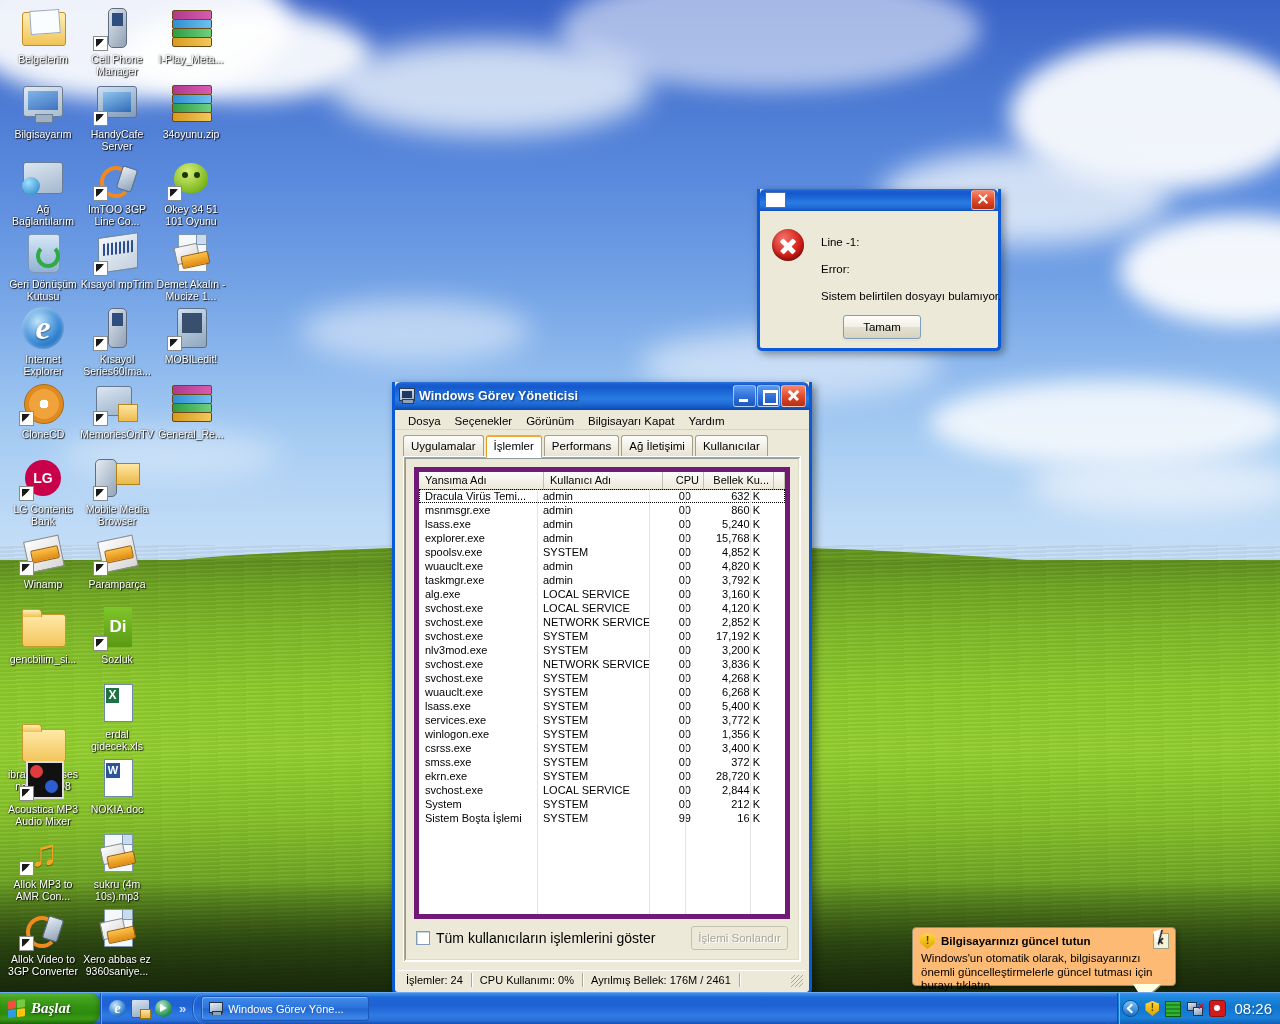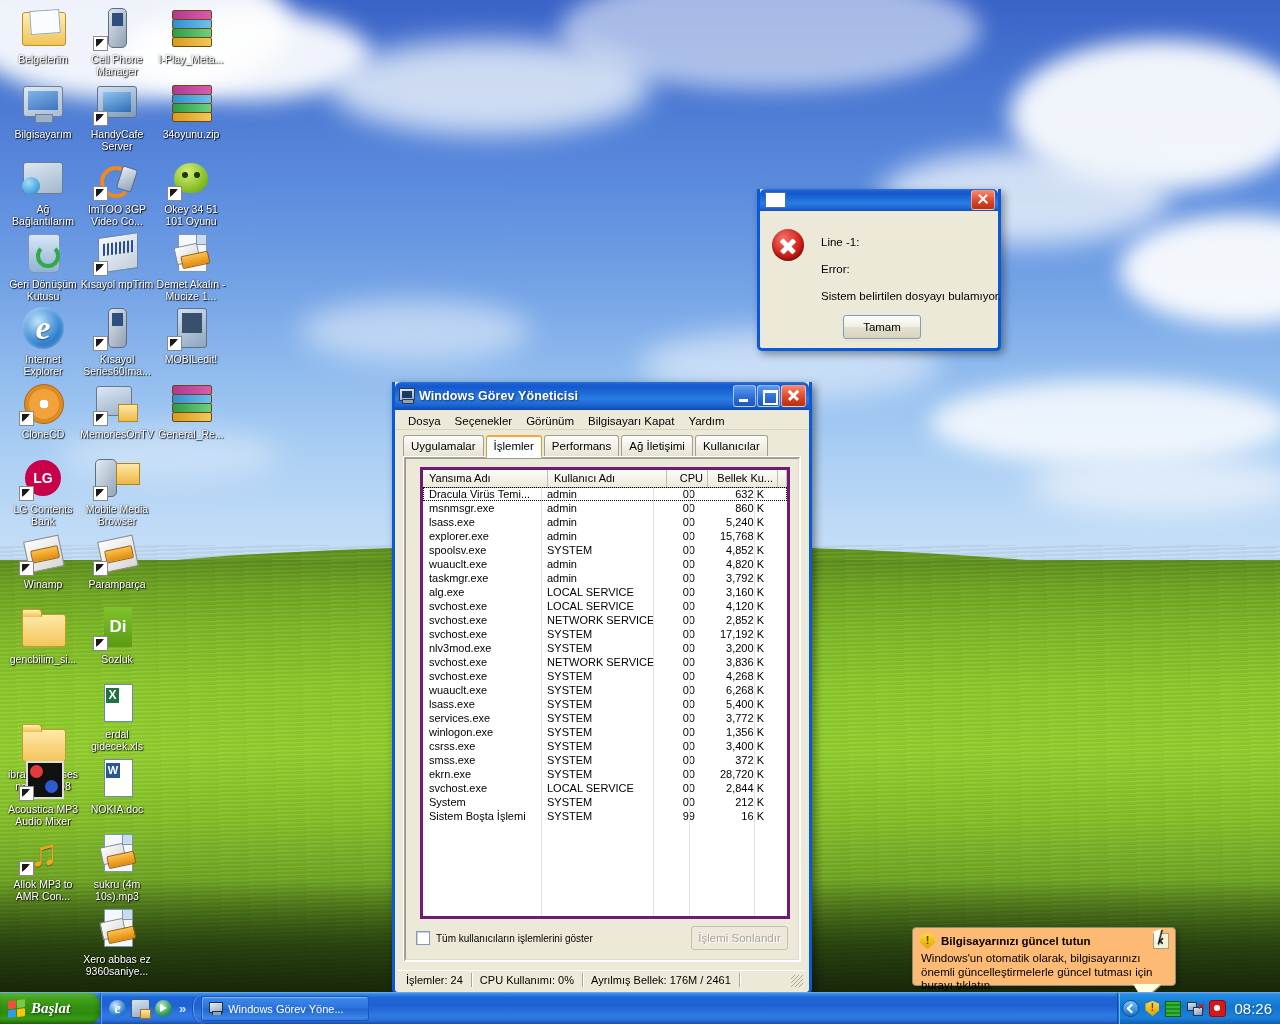--- a/index.html
+++ b/index.html
@@ -153,21 +153,21 @@
   .tm-panel{
     position:absolute;left:8px;top:74px;right:8px;bottom:30px;
     background:#ece9d8;border:1px solid #fff;
     box-shadow:inset 1px 1px 0 #aca899,inset -1px -1px 0 #fff;
   }
   .tm-panel-inner{position:absolute;left:1px;top:1px;right:1px;bottom:1px;
     border:1px solid #919b9c;border-right-color:#dfdcc8;border-bottom-color:#dfdcc8;}
 
   .lv{
     position:absolute;left:8px;top:8px;right:8px;bottom:40px;
-    background:#fff;border:3px solid #701a75;overflow:hidden;margin-left:6px;
+    background:#fff;border:5px solid #701a75;overflow:hidden;
   }
   .lv-head{display:flex;height:17px;background:#ece9d8;border-bottom:1px solid #aca899;}
   .lv-head div{
     font-size:11px;color:#000;line-height:17px;padding-left:6px;position:relative;
     background:linear-gradient(180deg,#fcfcfa,#ece9d8);
     border-right:1px solid #c3bfae;cursor:default;
   }
   .lv-head .c0{width:118px;}
   .lv-head .c1{width:112px;}
   .lv-head .c2{width:36px;text-align:right;padding:0 4px 0 0;}
@@ -177,21 +177,21 @@
   .lv-row{display:flex;height:14px;align-items:center;font-size:11px;color:#000;}
   .lv-row.sel{outline:1px dotted #000;outline-offset:-1px;}
   .lv-row .c0{width:118px;padding-left:6px;overflow:hidden;white-space:nowrap;}
   .lv-row .c1{width:112px;overflow:hidden;white-space:nowrap;}
   .lv-row .c2{width:36px;text-align:right;padding-right:4px;}
   .lv-row .c3{width:65px;text-align:right;padding-right:4px;}
   .lv-divider{position:absolute;top:0;bottom:0;width:1px;background:#e3e3e3;}
 
   .tm-bottom{position:absolute;left:10px;right:10px;bottom:8px;height:26px;display:flex;align-items:center;}
   .cb{width:12px;height:12px;background:#fff;border:1px solid #7f9db9;box-shadow:inset 1px 1px 0 #c8d2dc;margin-right:6px;cursor:default;}
-  .cb-lbl{font-size:10px;color:#000;cursor:default;}
+  .cb-lbl{font-size:14px;color:#000;cursor:default;}
   .endbtn{
     margin-left:auto;width:95px;height:22px;font-size:11.5px;color:#a6a6a0;
     background:#ece9d8;border:1px solid #c6c2b2;border-radius:3px;
     display:flex;align-items:center;justify-content:center;cursor:default;
     text-shadow:1px 1px 0 #fff;
   }
   .tm-status{
     position:absolute;left:3px;right:3px;bottom:3px;height:18px;display:flex;align-items:center;
     background:#ece9d8;border-top:1px solid #fff;font-size:11px;color:#000;
   }
@@ -432,40 +432,47 @@
         </div>
         <div class="lbl">Acoustica MP3 Audio Mixer</div>
       </div>
       <div class="dicon" style="left: 6px; top: 829px;">
         <div class="glyph">
           <span class="a-note">♫</span>
           <span class="shortcut-arrow"></span>
         </div>
         <div class="lbl">Allok MP3 to AMR Con...</div>
       </div>
+      <div class="dicon" style="left: 6px; top: 904px;">
+        <div class="glyph">
+          <span class="a-conv"></span>
+          <span class="shortcut-arrow"></span>
+        </div>
+        <div class="lbl">Allok Video to 3GP Converter</div>
+      </div>
       <div class="dicon" style="left: 80px; top: 4px;">
         <div class="glyph">
           <span class="a-phone"></span>
           <span class="shortcut-arrow"></span>
         </div>
         <div class="lbl">Cell Phone Manager</div>
       </div>
       <div class="dicon" style="left: 80px; top: 79px;">
         <div class="glyph">
           <span class="a-handy"></span>
           <span class="shortcut-arrow"></span>
         </div>
         <div class="lbl">HandyCafe Server</div>
       </div>
       <div class="dicon" style="left: 80px; top: 154px;">
         <div class="glyph">
           <span class="a-conv"></span>
           <span class="shortcut-arrow"></span>
         </div>
-        <div class="lbl">ImTOO 3GP Video Co...</div>
+        <div class="lbl">ImTOO 3GP Line Co...</div>
       </div>
       <div class="dicon" style="left: 80px; top: 229px;">
         <div class="glyph">
           <span class="a-mptrim"></span>
           <span class="shortcut-arrow"></span>
         </div>
         <div class="lbl">Kısayol mpTrim</div>
       </div>
       <div class="dicon" style="left: 80px; top: 304px;">
         <div class="glyph">

